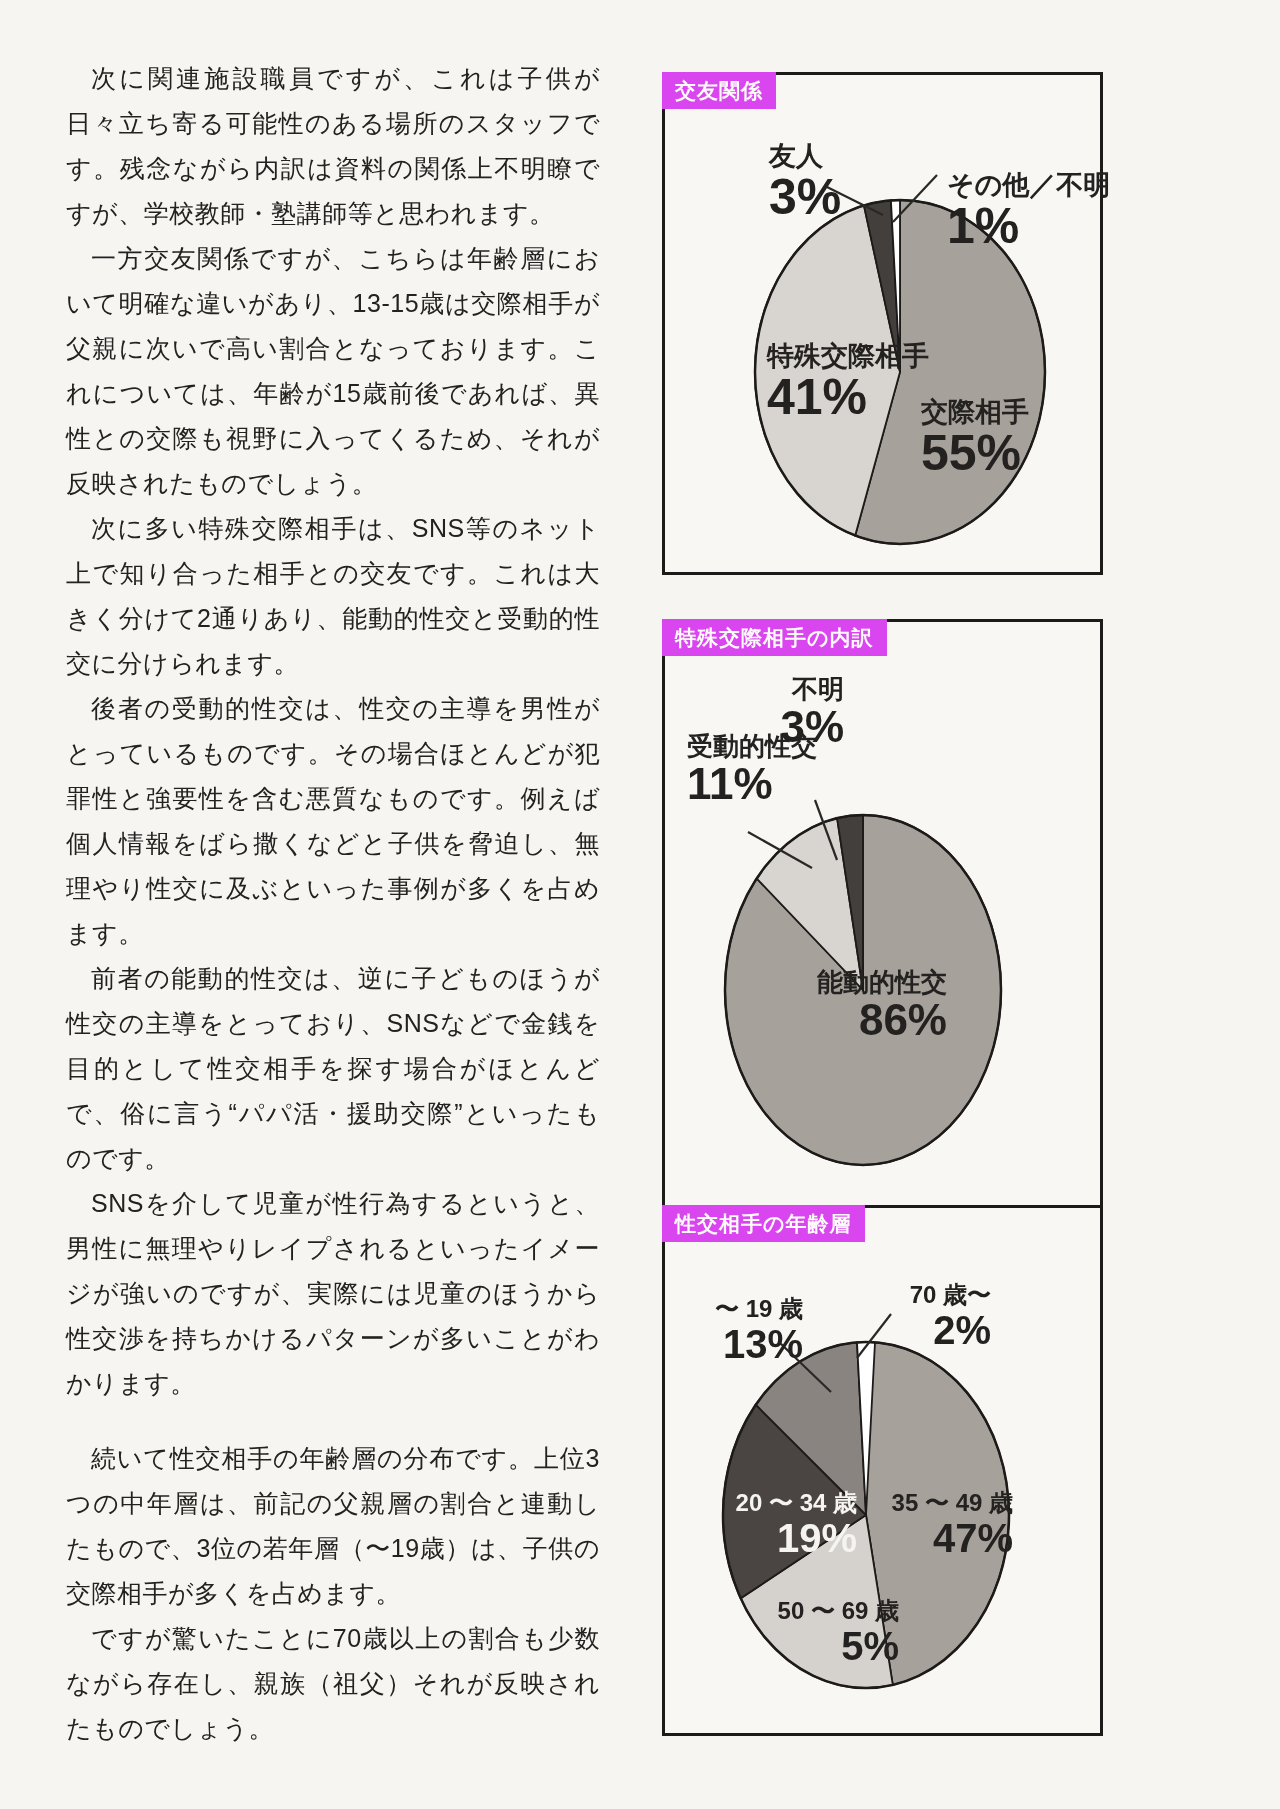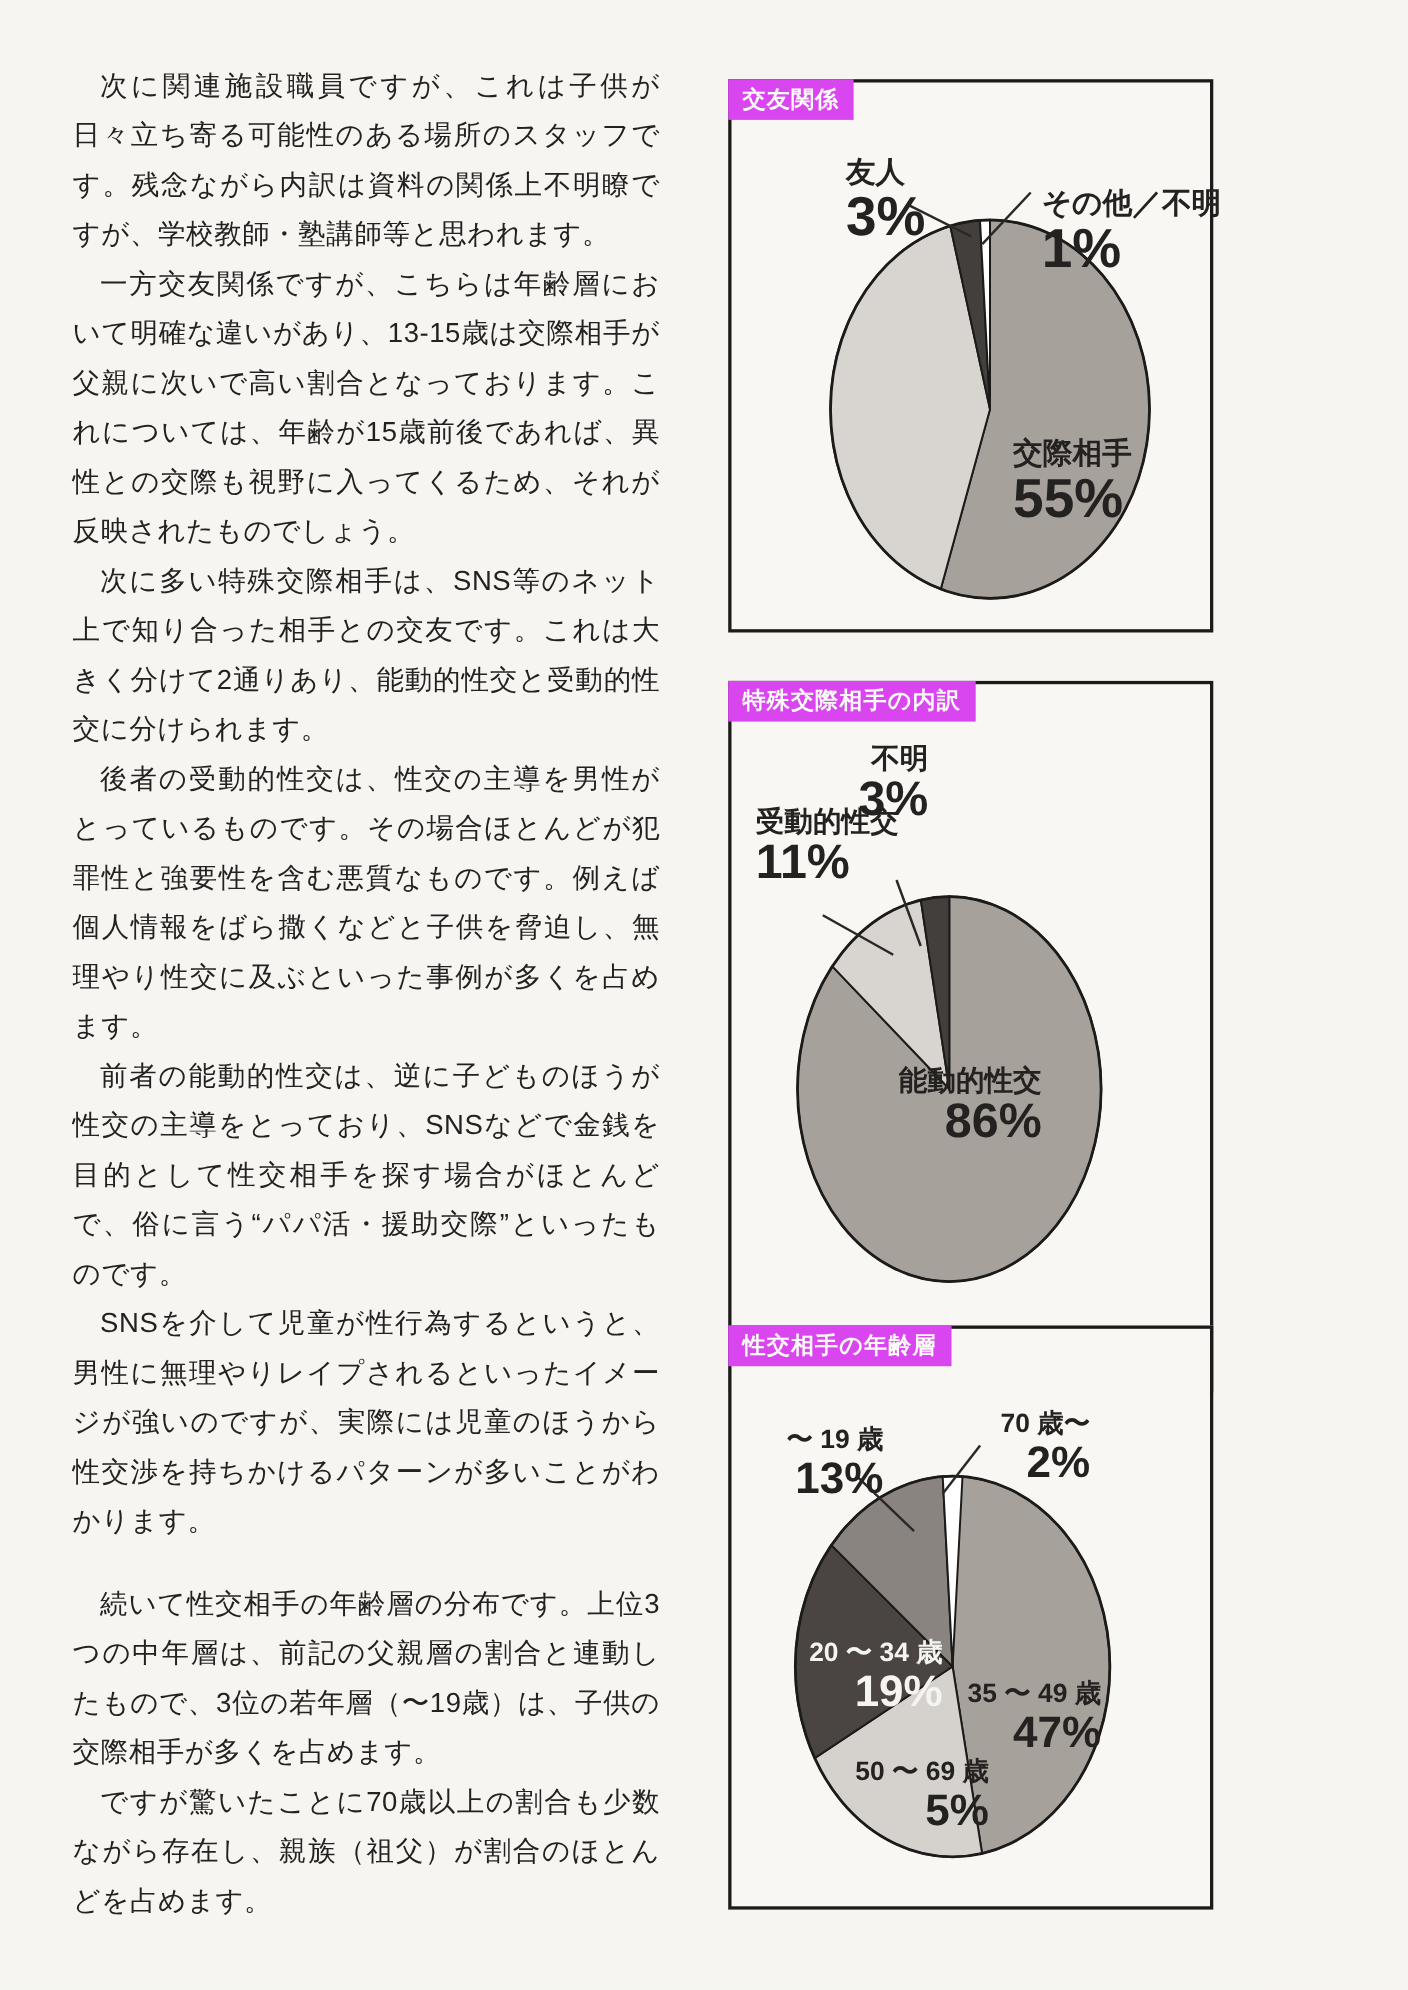--- a/index.html
+++ b/index.html
@@ -72,21 +72,21 @@
     <section class="sec">
       <p>次に関連施設職員ですが、これは子供が日々立ち寄る可能性のある場所のスタッフです。残念ながら内訳は資料の関係上不明瞭ですが、学校教師・塾講師等と思われます。</p>
       <p>一方交友関係ですが、こちらは年齢層において明確な違いがあり、13-15歳は交際相手が父親に次いで高い割合となっております。これについては、年齢が15歳前後であれば、異性との交際も視野に入ってくるため、それが反映されたものでしょう。</p>
       <p>次に多い特殊交際相手は、SNS等のネット上で知り合った相手との交友です。これは大きく分けて2通りあり、能動的性交と受動的性交に分けられます。</p>
       <p>後者の受動的性交は、性交の主導を男性がとっているものです。その場合ほとんどが犯罪性と強要性を含む悪質なものです。例えば個人情報をばら撒くなどと子供を脅迫し、無理やり性交に及ぶといった事例が多くを占めます。</p>
       <p>前者の能動的性交は、逆に子どものほうが性交の主導をとっており、SNSなどで金銭を目的として性交相手を探す場合がほとんどで、俗に言う“パパ活・援助交際”といったものです。</p>
       <p>SNSを介して児童が性行為するというと、男性に無理やりレイプされるといったイメージが強いのですが、実際には児童のほうから性交渉を持ちかけるパターンが多いことがわかります。</p>
     </section>
     <section class="sec sec2">
       <p>続いて性交相手の年齢層の分布です。上位3つの中年層は、前記の父親層の割合と連動したもので、3位の若年層（〜19歳）は、子供の交際相手が多くを占めます。</p>
-      <p>ですが驚いたことに70歳以上の割合も少数ながら存在し、親族（祖父）が割合のほとんどを占めます。</p>
+      <p>ですが驚いたことに70歳以上の割合も少数ながら存在し、親族（祖父）それが反映されたものでしょう。</p>
     </section>
   </div>
 
   <section class="chart-box cb1">
     <svg class="pie-svg" viewBox="0 0 435 497">
       <g>
           <path d="M235,297 L235.0,125.0 A145,172 0 1 1 190.2,460.6 Z" fill="#a7a19c" stroke="#1d1b19" stroke-width="1.8"></path>
           <path d="M235,297 L190.2,460.6 A145,172 0 0 1 198.9,130.4 Z" fill="#d8d4cf" stroke="#1d1b19" stroke-width="1.8"></path>
           <path d="M235,297 L198.9,130.4 A145,172 0 0 1 225.9,125.3 Z" fill="#433f3c" stroke="#1d1b19" stroke-width="1.8"></path>
           <path d="M235,297 L225.9,125.3 A145,172 0 0 1 235.0,125.0 Z" fill="#ffffff" stroke="#1d1b19" stroke-width="1.8"></path>
@@ -96,20 +96,24 @@
       <line class="leader" x1="272" y1="100" x2="228" y2="147"></line>
     </svg>
     <div class="chart-title">交友関係</div>
     <div class="lbl" style="left:104px;top:66px;">
       <div class="name">友人</div>
       <div class="pct">3%</div>
     </div>
     <div class="lbl" style="left:282px;top:66px;margin-top:29px;">
       <div class="name">その他／不明</div>
       <div class="pct">1%</div>
+    </div>
+    <div class="lbl" style="left:102px;top:266px;">
+      <div class="name">特殊交際相手</div>
+      <div class="pct">41%</div>
     </div>
     <div class="lbl" style="left:256px;top:322px;">
       <div class="name">交際相手</div>
       <div class="pct">55%</div>
     </div>
   </section>
 
   <section class="chart-box cb2">
     <svg class="pie-svg" viewBox="0 0 435 521">
       <g>
@@ -155,21 +159,21 @@
       <div class="pct">13%</div>
     </div>
     <div class="lbl center" style="left:230px;top:74px;width:96px;">
       <div class="name">70 歳〜</div>
       <div class="pct">2%</div>
     </div>
     <div class="lbl center white" style="left:64px;top:282px;width:128px;">
       <div class="name">20 〜 34 歳</div>
       <div class="pct">19%</div>
     </div>
-    <div class="lbl center" style="left:208px;top:282px;width:128px;margin-top:37px;">
+    <div class="lbl center" style="left:220px;top:282px;width:128px;">
       <div class="name">35 〜 49 歳</div>
       <div class="pct">47%</div>
     </div>
     <div class="lbl center" style="left:106px;top:390px;width:128px;">
       <div class="name">50 〜 69 歳</div>
       <div class="pct">5%</div>
     </div>
   </section>
 
 </div>

